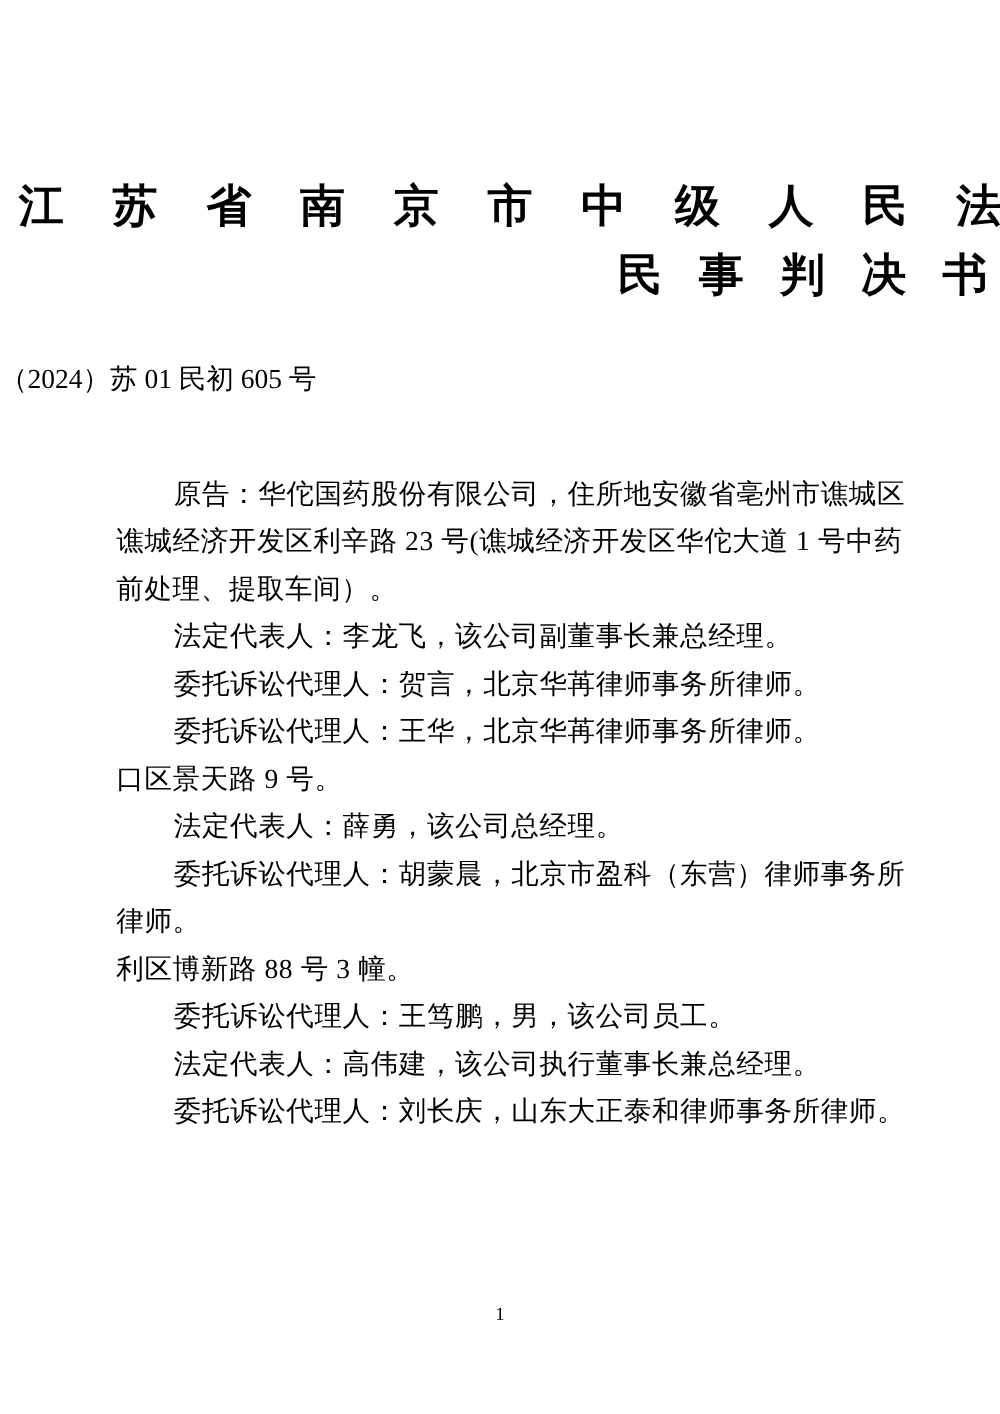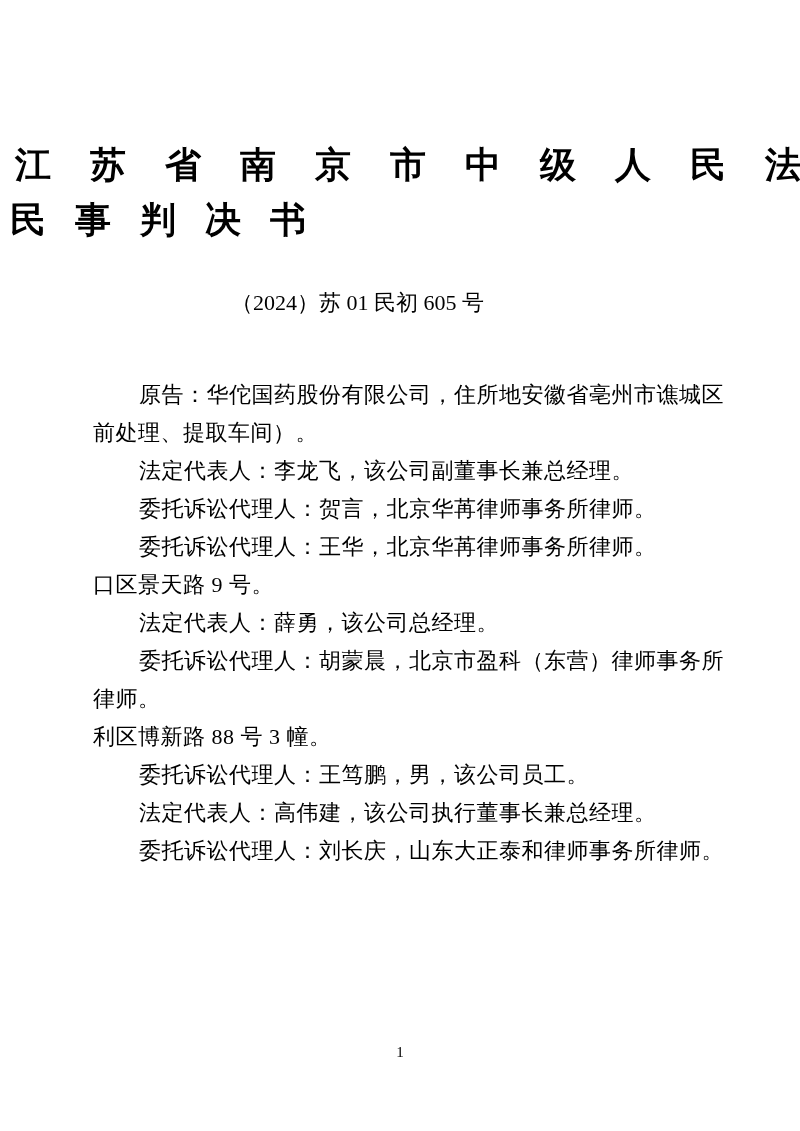--- a/index.html
+++ b/index.html
@@ -27,36 +27,36 @@
     letter-spacing: 15px;
     text-indent: 15px; 
     white-space: nowrap;
     line-height: 48px;
   }
   .doc-type {
     position: absolute;
     top: 196px;
     left: 0;
     width: 800px;
-    text-align: left;
+    text-align: right;
     font-size: 36px;
     font-weight: bold;
     letter-spacing: 10px;
     text-indent: 10px;
     white-space: nowrap;
     line-height: 48px;
   }
   .case-number {
     position: absolute;
     top: 288px;
     left: 0;
     width: 800px;
     box-sizing: border-box;
     padding-right: 85px;
-    text-align: center;
+    text-align: left;
     font-size: 22px;
     line-height: 30px;
     white-space: nowrap;
   }
   .body-text {
     position: absolute;
     top: 376px;
     left: 93px;
     width: 625px;
   }
@@ -86,20 +86,21 @@
 <div class="page">
 
   <div class="court-name">江 苏 省 南 京 市 中 级 人 民 法 院</div>
 
   <div class="doc-type">民 事 判 决 书</div>
 
   <div class="case-number">（2024）苏 01 民初 605 号</div>
 
   <div class="body-text">
     <div class="line indent">原告：华佗国药股份有限公司，住所地安徽省亳州市谯城区</div>
+    <div class="line">谯城经济开发区利辛路 23 号(谯城经济开发区华佗大道 1 号中药</div>
     <div class="line">前处理、提取车间）。</div>
     <div class="line indent">法定代表人：李龙飞，该公司副董事长兼总经理。</div>
     <div class="line indent">委托诉讼代理人：贺言，北京华苒律师事务所律师。</div>
     <div class="line indent">委托诉讼代理人：王华，北京华苒律师事务所律师。</div>
     <div class="line">口区景天路 9 号。</div>
     <div class="line indent">法定代表人：薛勇，该公司总经理。</div>
     <div class="line indent">委托诉讼代理人：胡蒙晨，北京市盈科（东营）律师事务所</div>
     <div class="line">律师。</div>
     <div class="line">利区博新路 88 号 3 幢。</div>
     <div class="line indent">委托诉讼代理人：王笃鹏，男，该公司员工。</div>

